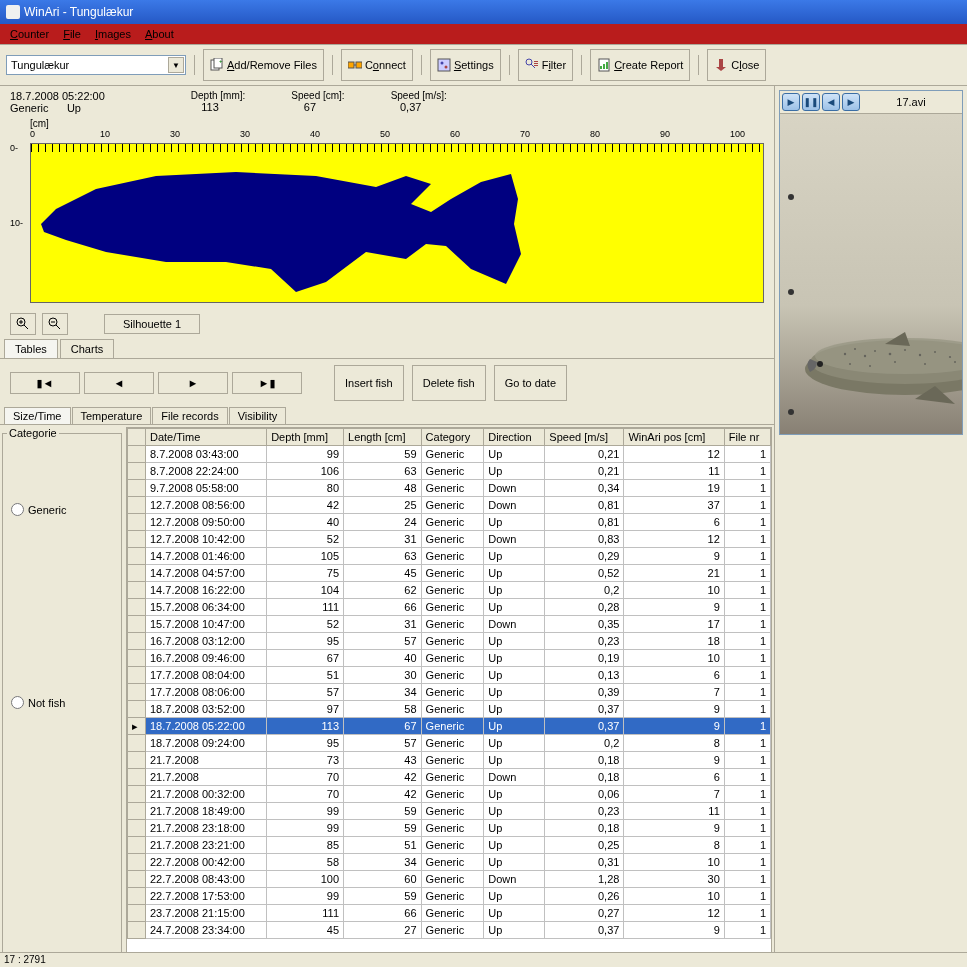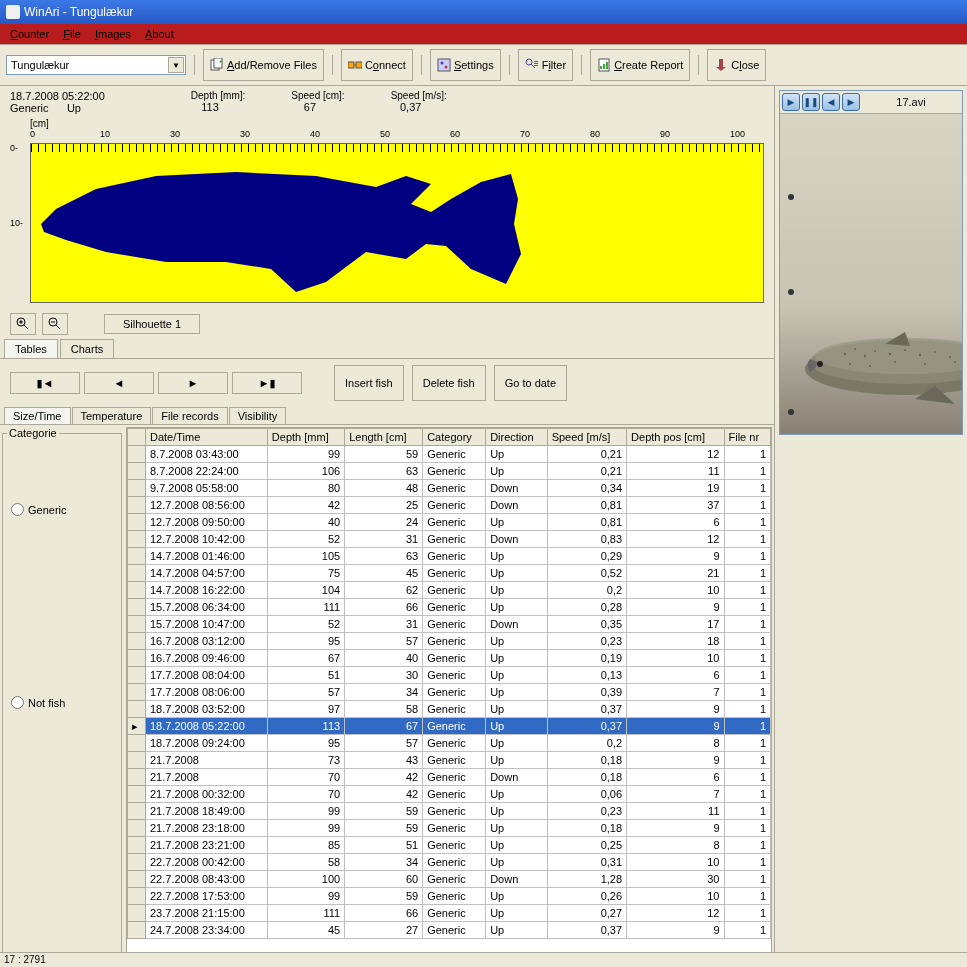--- a/index.html
+++ b/index.html
@@ -259,21 +259,21 @@
         <table>
           <thead>
               <tr id="thead-row">
                 <th class="rowhead"></th>
                 <th>Date/Time</th>
                 <th>Depth [mm]</th>
                 <th>Length [cm]</th>
                 <th>Category</th>
                 <th>Direction</th>
                 <th>Speed [m/s]</th>
-                <th>Depth pos [cm]</th>
+                <th>WinAri pos [cm]</th>
                 <th>File nr</th>
               </tr>
             </thead>
           <tbody id="tbody">
               <tr>
                 <td class="rowhead"></td>
                 <td>8.7.2008 03:43:00</td>
                 <td class="num">99</td>
                 <td class="num">59</td>
                 <td>Generic</td>

